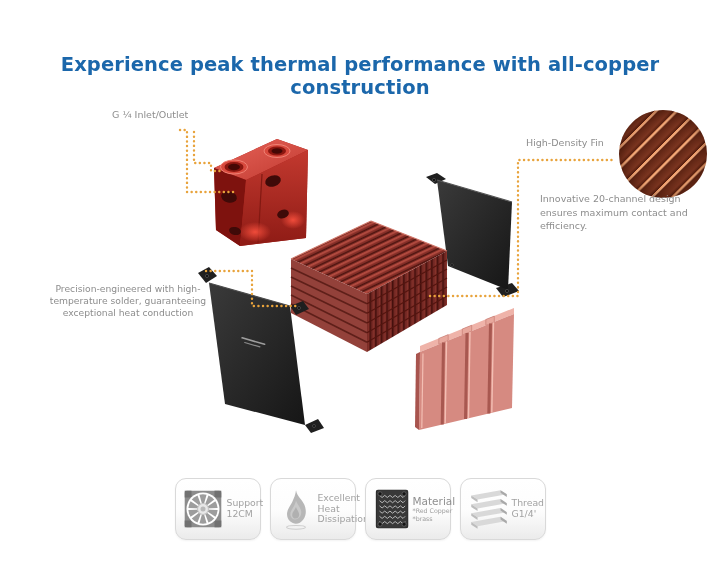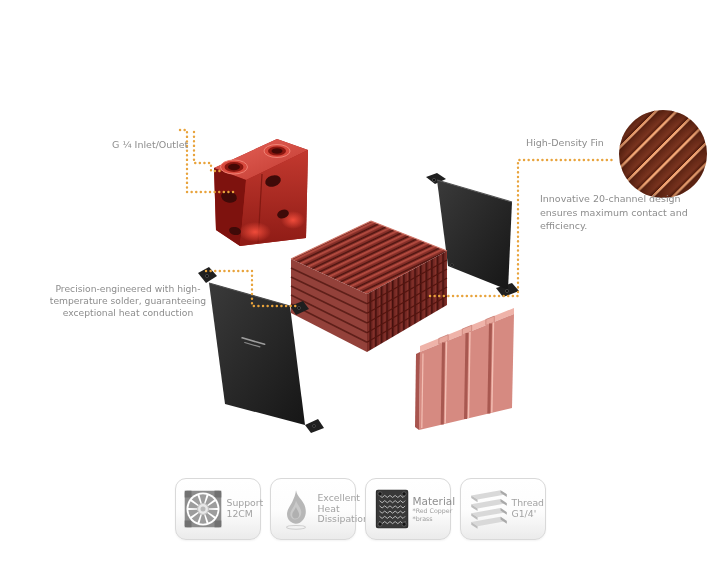--- a/index.html
+++ b/index.html
@@ -2,21 +2,21 @@
 <html><head>
 <meta charset="utf-8">
 <style>
   html,body{margin:0;padding:0;background:#fff;}
   #canvas{position:relative;width:720px;height:576px;background:#ffffff;overflow:hidden;
           font-family:"DejaVu Sans","Liberation Sans",sans-serif;}
   .abs{position:absolute;}
   #title{top:53px;left:0;width:720px;text-align:center;color:#1b67ab;
          font-size:19.5px;font-weight:700;letter-spacing:.1px;}
   .note{color:#8d8d8d;}
-  #inlet-label{top:139px;left:112px;font-size:9.5px;}
+  #inlet-label{top:109px;left:112px;font-size:9.5px;}
   #fin-label{top:137px;left:526px;font-size:9.5px;}
   #design-note{top:192px;left:540px;width:175px;text-align:left;font-size:9.5px;line-height:13.5px;}
   #solder-note{top:259px;left:48px;width:160px;text-align:center;font-size:9.2px;line-height:11.8px;margin-top:24px;}
   #fin-inset{top:110px;left:619px;width:88px;height:88px;border-radius:50%;
      background:repeating-linear-gradient(135deg,#5f2514 0px,#7b3520 8px,#561f10 11px,#ef9a66 11.5px,#f3ae7f 13px,#5f2514 14.5px);
      box-shadow:inset 0 0 14px rgba(50,15,4,.55);}
   #diagram-svg{top:0;left:0;}
   
   #features{top:478px;left:0;width:720px;display:flex;justify-content:center;gap:9px;}
   .badge{width:86px;height:62px;border:1px solid #d9d9d9;border-radius:11px;box-sizing:border-box;
@@ -26,20 +26,21 @@
   .btxt{margin-left:1px;color:#a2a2a2;font-size:9.3px;line-height:10.8px;}
   .btxt.spread{letter-spacing:.8px;color:#b5b5b5;}
   .ft-title{font-size:10.5px;color:#8f8f8f;line-height:11px;}
   .ft-sub{font-size:6.3px;color:#9f9f9f;line-height:7.5px;}
 </style>
 </head>
 <body>
 
 <div id="canvas">
 
+  <div id="title" class="abs">Experience peak thermal performance with all-copper construction</div>
 
   <svg id="diagram-svg" class="abs" width="720" height="576" viewBox="0 0 720 576">
     <defs>
       <linearGradient id="gPanel" x1="0" y1="0" x2="1" y2="1">
         <stop offset="0" stop-color="#3a3a3a"></stop>
           <stop offset="1" stop-color="#161616"></stop>
       </linearGradient>
       <linearGradient id="gTopFace" x1="0" y1="0" x2="1" y2="1">
         <stop offset="0" stop-color="#e8645a"></stop>
           <stop offset="1" stop-color="#c03a30"></stop>

